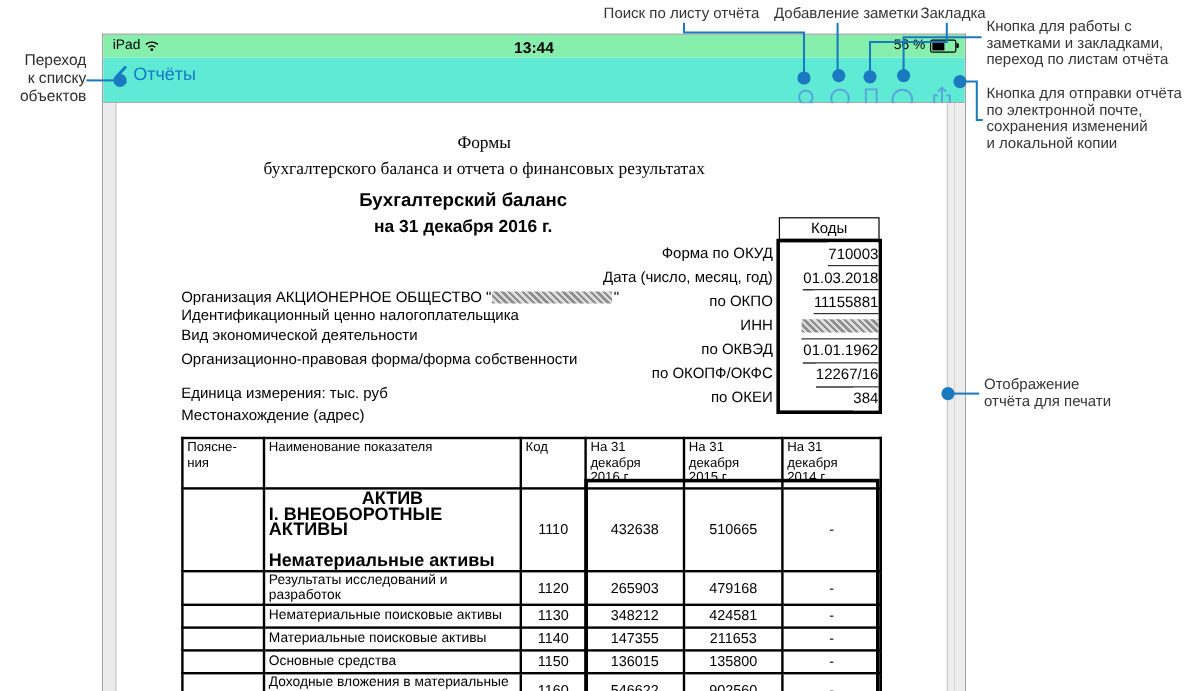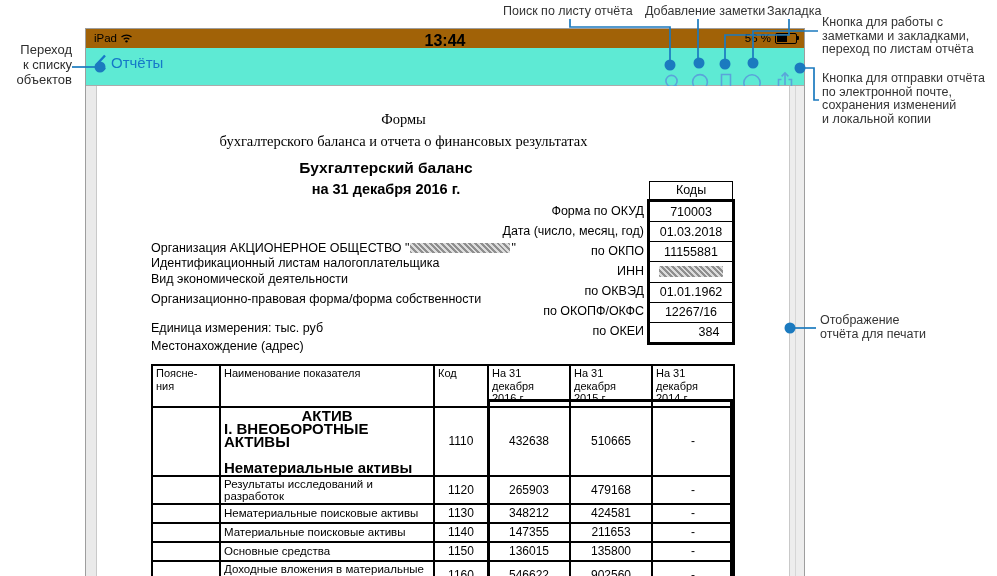--- a/index.html
+++ b/index.html
@@ -12,23 +12,23 @@
   .ann-search{left:503px;top:5px;}
   .ann-note{left:645px;top:5px;}
   .ann-bookmark{left:767px;top:5px;}
   .ann-notesnav{left:822px;top:16px;}
   .ann-send{left:822px;top:72px;}
   .ann-print{left:820px;top:314px;}
   .overlay{position:absolute;left:0;top:0;pointer-events:none;z-index:40;}
   
   .screen{position:absolute;left:85px;top:28px;width:720px;height:548px;background:#fff;
           border:1px solid #9e9e9e;border-bottom:none;box-sizing:border-box;overflow:hidden;}
-  .statusbar{position:absolute;left:0;top:0;right:0;height:19px;background:#a16207;font-size:11.5px;}
+  .statusbar{position:absolute;left:0;top:0;right:0;height:19px;background:#86efac;font-size:11.5px;}
   .sb-left{position:absolute;left:8px;top:3px;display:flex;align-items:center;gap:3px;}
-  .sb-time{position:absolute;left:0;right:0;top:3px;text-align:center;font-weight:700;font-size:16px;}
+  .sb-time{position:absolute;left:0;right:0;top:3px;text-align:center;font-weight:700;font-size:13px;}
   .sb-right{position:absolute;right:7px;top:3px;display:flex;align-items:center;gap:4px;}
   .batt{position:relative;width:20px;height:9px;border:1px solid #000;border-radius:2px;}
   .batt .fill{position:absolute;left:1px;top:1px;bottom:1px;width:10px;background:#000;}
   .batt:after{content:"";position:absolute;right:-3px;top:2px;width:2px;height:4px;background:#000;border-radius:0 1px 1px 0;}
   .navbar{position:absolute;left:0;top:19px;right:0;height:38px;background:#5eead4;border-bottom:1px solid #ababab;box-sizing:border-box;}
   .back{position:absolute;left:10px;top:6px;display:flex;align-items:center;gap:4px;cursor:pointer;}
   .back-label{color:#1579c8;font-size:15px;}
   .nav-icon{position:absolute;top:24px;width:22px;height:22px;}
   .i-search{left:576px;} .i-note{left:603px;} .i-bookmark{left:629px;} .i-ring{left:655px;}
   .i-share{left:687px;top:22px;width:24px;height:26px;}
@@ -39,21 +39,21 @@
   .gutter-r:before{content:"";position:absolute;left:5px;top:0;bottom:0;width:1px;background:#d6d6d6;}
   .serifline{position:absolute;left:65px;width:505px;text-align:center;font-family:"Liberation Serif",serif;font-size:14.5px;}
   .titleline{position:absolute;left:65px;width:470px;text-align:center;font-weight:700;}
   .org-line{position:absolute;left:65px;font-size:12.5px;white-space:nowrap;}
   .hatch{display:inline-block;background:repeating-linear-gradient(45deg,#8f8f8f 0 2px,#ddd 2px 4px);border-radius:1px;}
   .hatch-org{width:100px;height:10px;vertical-align:-1px;margin:0 1px;}
   .hatch-inn{width:64px;height:11px;}
   .codes-header{position:absolute;left:563px;top:152px;width:84px;height:19px;border:1px solid #000;
                 box-sizing:border-box;text-align:center;font-size:12.5px;line-height:17px;}
   .codes-box{position:absolute;left:561px;top:170px;width:88px;height:146px;border:3px solid #000;
-             box-sizing:border-box;display:flex;flex-direction:column;}
+             box-sizing:border-box;display:flex;flex-direction:column;align-items:flex-end;}
   .crow{flex:1;border-bottom:1px solid #000;display:flex;align-items:center;justify-content:center;
         font-size:12.5px;background:#fff;}
   .crow:last-child{border-bottom:none;margin-left:36px;}
   .clabel{position:absolute;width:210px;left:348px;height:16px;text-align:right;font-size:12.5px;line-height:16px;white-space:nowrap;}
   .main-table{position:absolute;left:65px;top:335px;border-collapse:collapse;table-layout:fixed;}
   .main-table td,.main-table th{border:2px solid #000000;padding:1px 3px;vertical-align:middle;
         font-weight:400;overflow:hidden;box-sizing:border-box;margin-left:16px;}
   .main-table th{font-size:11px;text-align:left;vertical-align:top;line-height:12.5px;}
   .main-table th span{display:block;}
   .c-name{font-size:11.5px;text-align:left;}
@@ -165,21 +165,21 @@
     <div class="clabel" style="top:194px">Дата (число, месяц, год)</div>
     <div class="clabel" style="top:214px">по ОКПО</div>
     <div class="clabel" style="top:234px">ИНН</div>
     <div class="clabel" style="top:254px">по ОКВЭД</div>
     <div class="clabel" style="top:274px">по ОКОПФ/ОКФС</div>
     <div class="clabel" style="top:294px">по ОКЕИ</div>
 
     <div class="org-line" style="top:212px">
       <span>Организация АКЦИОНЕРНОЕ ОБЩЕСТВО "</span><span class="hatch hatch-org"></span><span>"</span>
     </div>
-    <div class="org-line" style="top:227px">Идентификационный листам налогоплательщика</div>
+    <div class="org-line" style="top:227px">Идентификационный ценно налогоплательщика</div>
     <div class="org-line" style="top:243px">Вид экономической деятельности</div>
     <div class="org-line" style="top:263px">Организационно-правовая форма/форма собственности</div>
     <div class="org-line" style="top:292px">Единица измерения: тыс. руб</div>
     <div class="org-line" style="top:310px">Местонахождение (адрес)</div>
 
     <table class="main-table">
       <colgroup>
           <col style="width:68px">
           <col style="width:214px">
           <col style="width:54px">

